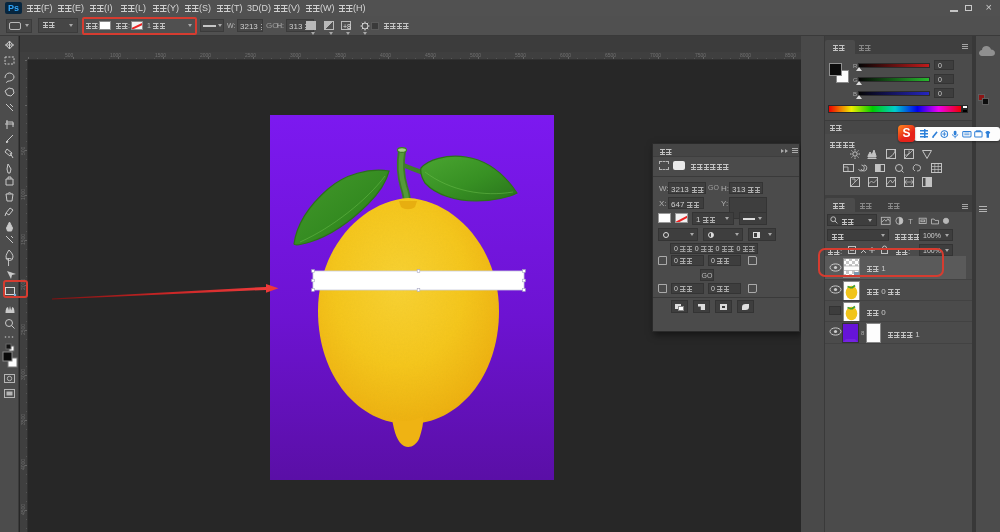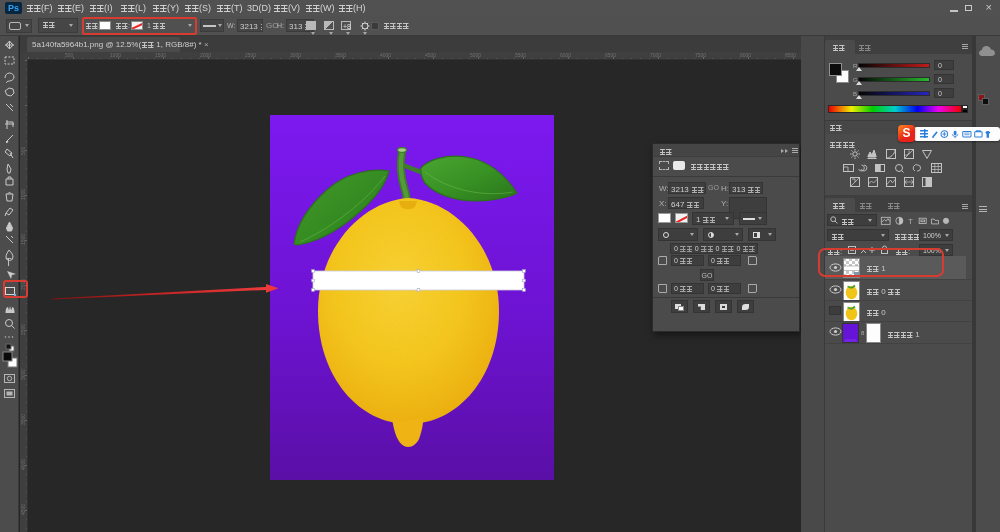--- a/index.html
+++ b/index.html
@@ -126,21 +126,20 @@
 
 <rect x="4.5" y="338.5" width="10" height="8" fill="none" stroke="#b5b5b5"></rect>
 <circle cx="9.5" cy="342.5" r="2.2" fill="none" stroke="#b5b5b5"></circle>
 
 <rect x="4.5" y="353.5" width="10" height="8" fill="none" stroke="#b5b5b5"></rect>
 <rect x="6.5" y="355.5" width="6" height="4" fill="#b5b5b5"></rect>
 </svg>
 </div>
 
 <div class="abs" style="left:20px;top:36px;width:781px;height:16px;background:#3c3c3c"></div>
-<div class="abs" style="left:27px;top:37px;width:153px;height:15px;background:#4b4b4b;border-radius:2px 2px 0 0;color:#cfcfcf;font-size:8px;line-height:15px;padding-left:5px;white-space:nowrap">5a140fa5964b1.png @ 12.5%(<i class="c s"></i><i class="c s"></i> 1, RGB/8#) * <span style="color:#aaa">×</span></div>
 
 <div id="hruler" class="abs" style="left:20px;top:52px;width:781px;height:8px;border-bottom:1px solid #313131;background:repeating-linear-gradient(to right,#666 0 1px,transparent 1px 45px) 8px 5px/781px 3px no-repeat,repeating-linear-gradient(to right,#555 0 1px,transparent 1px 9px) 8px 6px/781px 2px no-repeat,#3f3f3f"></div>
 <div class="abs" style="left:28px;top:52px;width:773px;height:7px;overflow:hidden;color:#787878;font-size:5px;opacity:.85;font-family:'Liberation Sans'">
 <span class="abs" style="left:37px">500</span>
       <span class="abs" style="left:82px">1000</span>
       <span class="abs" style="left:127px">1500</span>
       <span class="abs" style="left:172px">2000</span>
       <span class="abs" style="left:217px">2500</span>
       <span class="abs" style="left:262px">3000</span>
       <span class="abs" style="left:307px">3500</span>

